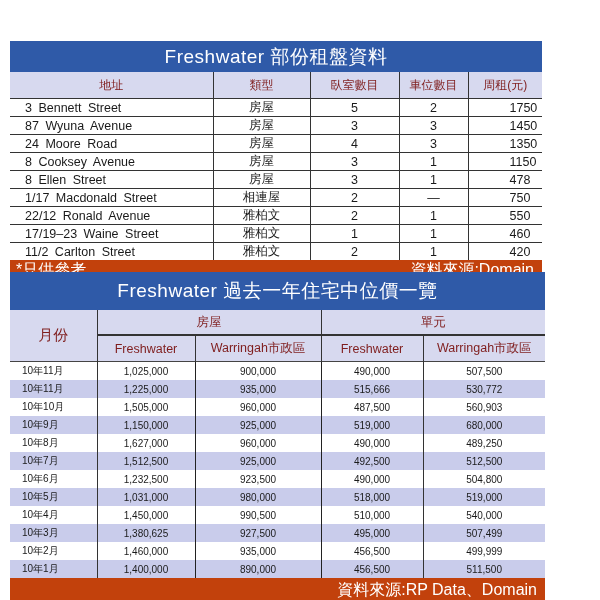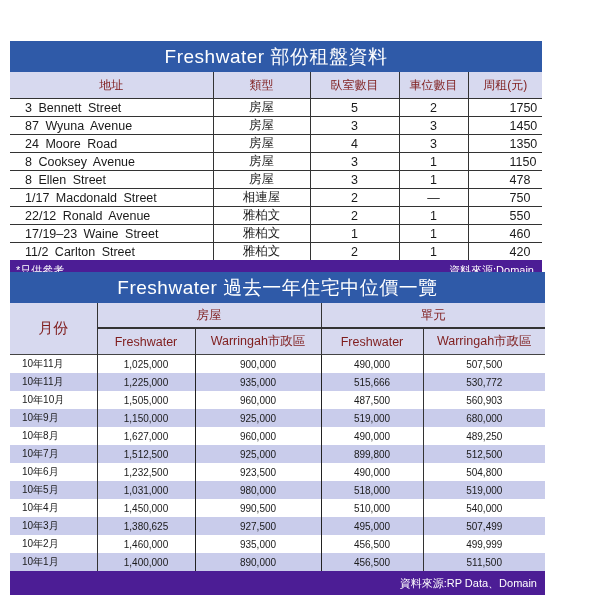--- a/index.html
+++ b/index.html
@@ -1,39 +1,39 @@
 <!DOCTYPE html>
 <html><head>
 <meta charset="utf-8">
 <style>
   html, body { margin: 0; padding: 0; background: #ffffff; }
   body { width: 600px; height: 600px; position: relative; overflow: hidden;
          font-family: "Liberation Sans", "DejaVu Sans", sans-serif; color: #1a1a1a; }
   .tbl { position: absolute; left: 10px; border-collapse: collapse; table-layout: fixed; }
   .title-bar { background: #2f5aa8; color: #ffffff; font-weight: bold; text-align: center; }
   .hdr { background: #d7d9ef; color: #7f1d1d; text-align: center; font-size: 12px; }
-  .foot { background: #4c1d95; color: #ffffff; font-size: 11px; }
+  .foot { background: #c2410c; color: #ffffff; font-size: 16px; }
   td, th { padding: 0; font-weight: normal; }
 
   
   #t1 { top: 2px; width: 532px; margin-top: 39px; }
   #t1 .title-bar td { height: 31px; font-size: 19px; letter-spacing: 0.5px; }
   #t1 .hdr th { height: 26px; border-left: 1px solid #333; }
   #t1 .hdr th:first-child { border-left: none; }
   #t1 .row td { height: 17px; font-size: 12.5px; border-top: 1px solid #333; border-left: 1px solid #333; text-align: center; }
   #t1 .row td:first-child { border-left: none; text-align: left; padding-left: 15px; word-spacing: 3px; }
   #t1 .row td.num { text-align: right; padding-right: 26px; padding-left: 41px; }
   #t1 .row:first-of-type td { border-top: 1px solid #333; }
   #t1 .foot td { height: 21px; }
   .foot-left { float: left; padding-left: 6px; }
   .foot-right { float: right; padding-right: 8px; }
 
   
   #t2 { top: 272px; width: 535px; }
-  #t2 .title-bar td { height: 31px; font-size: 19px; letter-spacing: 0.5px; }
+  #t2 .title-bar td { height: 38px; font-size: 19px; letter-spacing: 0.5px; }
   #t2 .hdr th { font-size: 12.5px; }
   #t2 .hdr1 th { height: 24px; }
   #t2 .hdr2 th { height: 25px; border-top: 2px solid #333; }
   #t2 .hdr th.month { font-size: 15px; border-right: 1px solid #333; }
   #t2 .hdr1 th.grp-house { border-right: 1px solid #333; }
   #t2 .hdr2 th.h-wg { border-left: 1px solid #333; border-right: 1px solid #333; }
   #t2 .hdr2 th.u-wg { border-left: 1px solid #333; }
   #t2 .row td { height: 18px; font-size: 10px; text-align: center; border-top: 1px solid #444; }
   #t2 .row td:first-child { text-align: left; padding-left: 12px; }
   #t2 .row td.c1 { border-left: 1px solid #333; }
@@ -195,21 +195,21 @@
     <td>10年8月</td>
     <td class="c1">1,627,000</td>
     <td class="c2">960,000</td>
     <td class="c3">490,000</td>
     <td class="c4">489,250</td>
   </tr>
   <tr class="row alt">
     <td>10年7月</td>
     <td class="c1">1,512,500</td>
     <td class="c2">925,000</td>
-    <td class="c3">899,800</td>
+    <td class="c3">492,500</td>
     <td class="c4">512,500</td>
   </tr>
   <tr class="row">
     <td>10年6月</td>
     <td class="c1">1,232,500</td>
     <td class="c2">923,500</td>
     <td class="c3">490,000</td>
     <td class="c4">504,800</td>
   </tr>
   <tr class="row alt">

